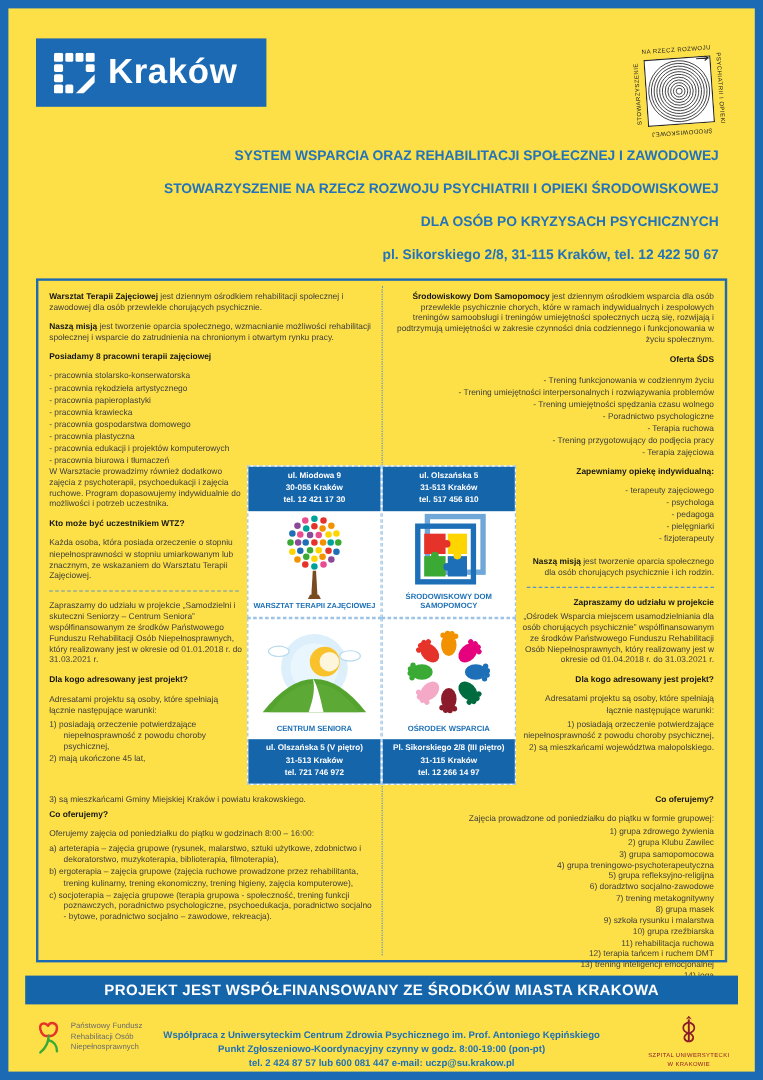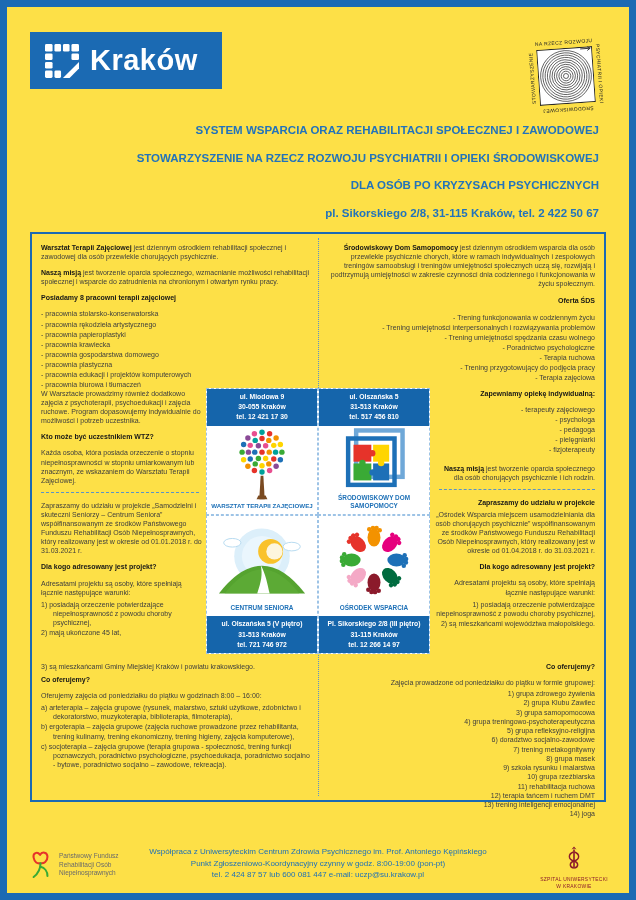--- a/index.html
+++ b/index.html
@@ -61,22 +61,22 @@
     text-align:center;padding:1px 2px 4px;}
   .card-label.nowrap{white-space:nowrap;font-size:6.2px;}
   
   .banner{position:absolute;left:14px;top:806px;width:594px;height:24px;background:#1565ab;
     color:#fff;font-size:12.5px;font-weight:bold;letter-spacing:.3px;
     display:flex;align-items:center;justify-content:center;}
   
   .footer{position:absolute;left:14px;top:836px;width:594px;height:50px;}
   .pfron{position:absolute;left:8px;top:7px;display:flex;gap:6px;align-items:center;}
   .pfron-text{font-size:6.5px;color:#6a6a6a;line-height:1.35;}
-  .footer-center{position:absolute;left:100px;width:394px;top:3px;text-align:center;
-    color:#1d70b7;font-weight:normal;font-size:8px;line-height:1.45;}
+  .footer-center{position:absolute;left:100px;width:394px;top:14px;text-align:center;
+    color:#1d70b7;font-weight:bold;font-size:8px;line-height:1.45;}
   .hospital{position:absolute;right:4px;top:3px;width:74px;text-align:center;}
   .hospital-text{font-size:4.9px;color:#8b1a2b;letter-spacing:.3px;line-height:1.4;margin-top:1px;}
 </style>
 </head>
 <body>
 
 <div class="poster">
 
   <div class="krakow-box">
     <svg width="34" height="34" viewBox="0 0 36 36">
@@ -117,21 +117,21 @@
     <div class="stamp-label stamp-top">NA RZECZ ROZWOJU</div>
     <div class="stamp-label stamp-right">PSYCHIATRII I OPIEKI</div>
     <div class="stamp-label stamp-bottom">ŚRODOWISKOWEJ</div>
     <div class="stamp-label stamp-left">STOWARZYSZENIE</div>
   </div>
 
   <div class="title">
     <div class="title-line">SYSTEM WSPARCIA ORAZ REHABILITACJI SPOŁECZNEJ I ZAWODOWEJ</div>
     <div class="title-line">STOWARZYSZENIE NA RZECZ ROZWOJU PSYCHIATRII I OPIEKI ŚRODOWISKOWEJ</div>
     <div class="title-line">DLA OSÓB PO KRYZYSACH PSYCHICZNYCH</div>
-    <div class="title-line">pl. Sikorskiego 2/8, 31-115 Kraków, tel. 2 422 50 67</div>
+    <div class="title-line">pl. Sikorskiego 2/8, 31-115 Kraków, tel. 12 422 50 67</div>
   </div>
 
   <div class="content-box">
     <div class="center-divider"></div>
 
     <div class="col col-left">
       <div class="colA">
         <p><span class="lead">Warsztat Terapii Zajęciowej</span> <span>jest dziennym ośrodkiem rehabilitacji społecznej i zawodowej dla osób przewlekle chorujących psychicznie.</span></p>
         <p><span class="lead">Naszą misją</span> <span>jest tworzenie oparcia społecznego, wzmacnianie możliwości rehabilitacji społecznej i wsparcie do zatrudnienia na chronionym i otwartym rynku pracy.</span></p>
         <p class="heading">Posiadamy 8 pracowni terapii zajęciowej</p>
@@ -384,20 +384,21 @@
           <div class="card-addr">
               <div class="addr-line">Pl. Sikorskiego 2/8 (III piętro)</div>
               <div class="addr-line">31-115 Kraków</div>
               <div class="addr-line">tel. 12 266 14 97</div>
             </div>
         </div>
       </div>
     </div>
   </div>
 
+  <div class="banner">PROJEKT JEST WSPÓŁFINANSOWANY ZE ŚRODKÓW MIASTA KRAKOWA</div>
 
   <div class="footer">
     <div class="pfron">
       <svg width="24" height="30" viewBox="0 0 26 32">
         <path d="M5 8 C4 3 9 1 12 5 C14 1 20 2 20 7 C20 12 16 15 12.5 14 C9 15 6 13 5 8 Z" fill="none" stroke="#e6332a" stroke-width="2.2" stroke-linejoin="round"></path>
         <path d="M12.5 14 C12.5 20 10 25 5 29" fill="none" stroke="#3aaa35" stroke-width="2.2" stroke-linecap="round"></path>
         <path d="M12.5 18 C17 19 20 23 20 28" fill="none" stroke="#3aaa35" stroke-width="2.2" stroke-linecap="round"></path>
       </svg>
       <div class="pfron-text">
           <div class="pfron-line">Państwowy Fundusz</div>

